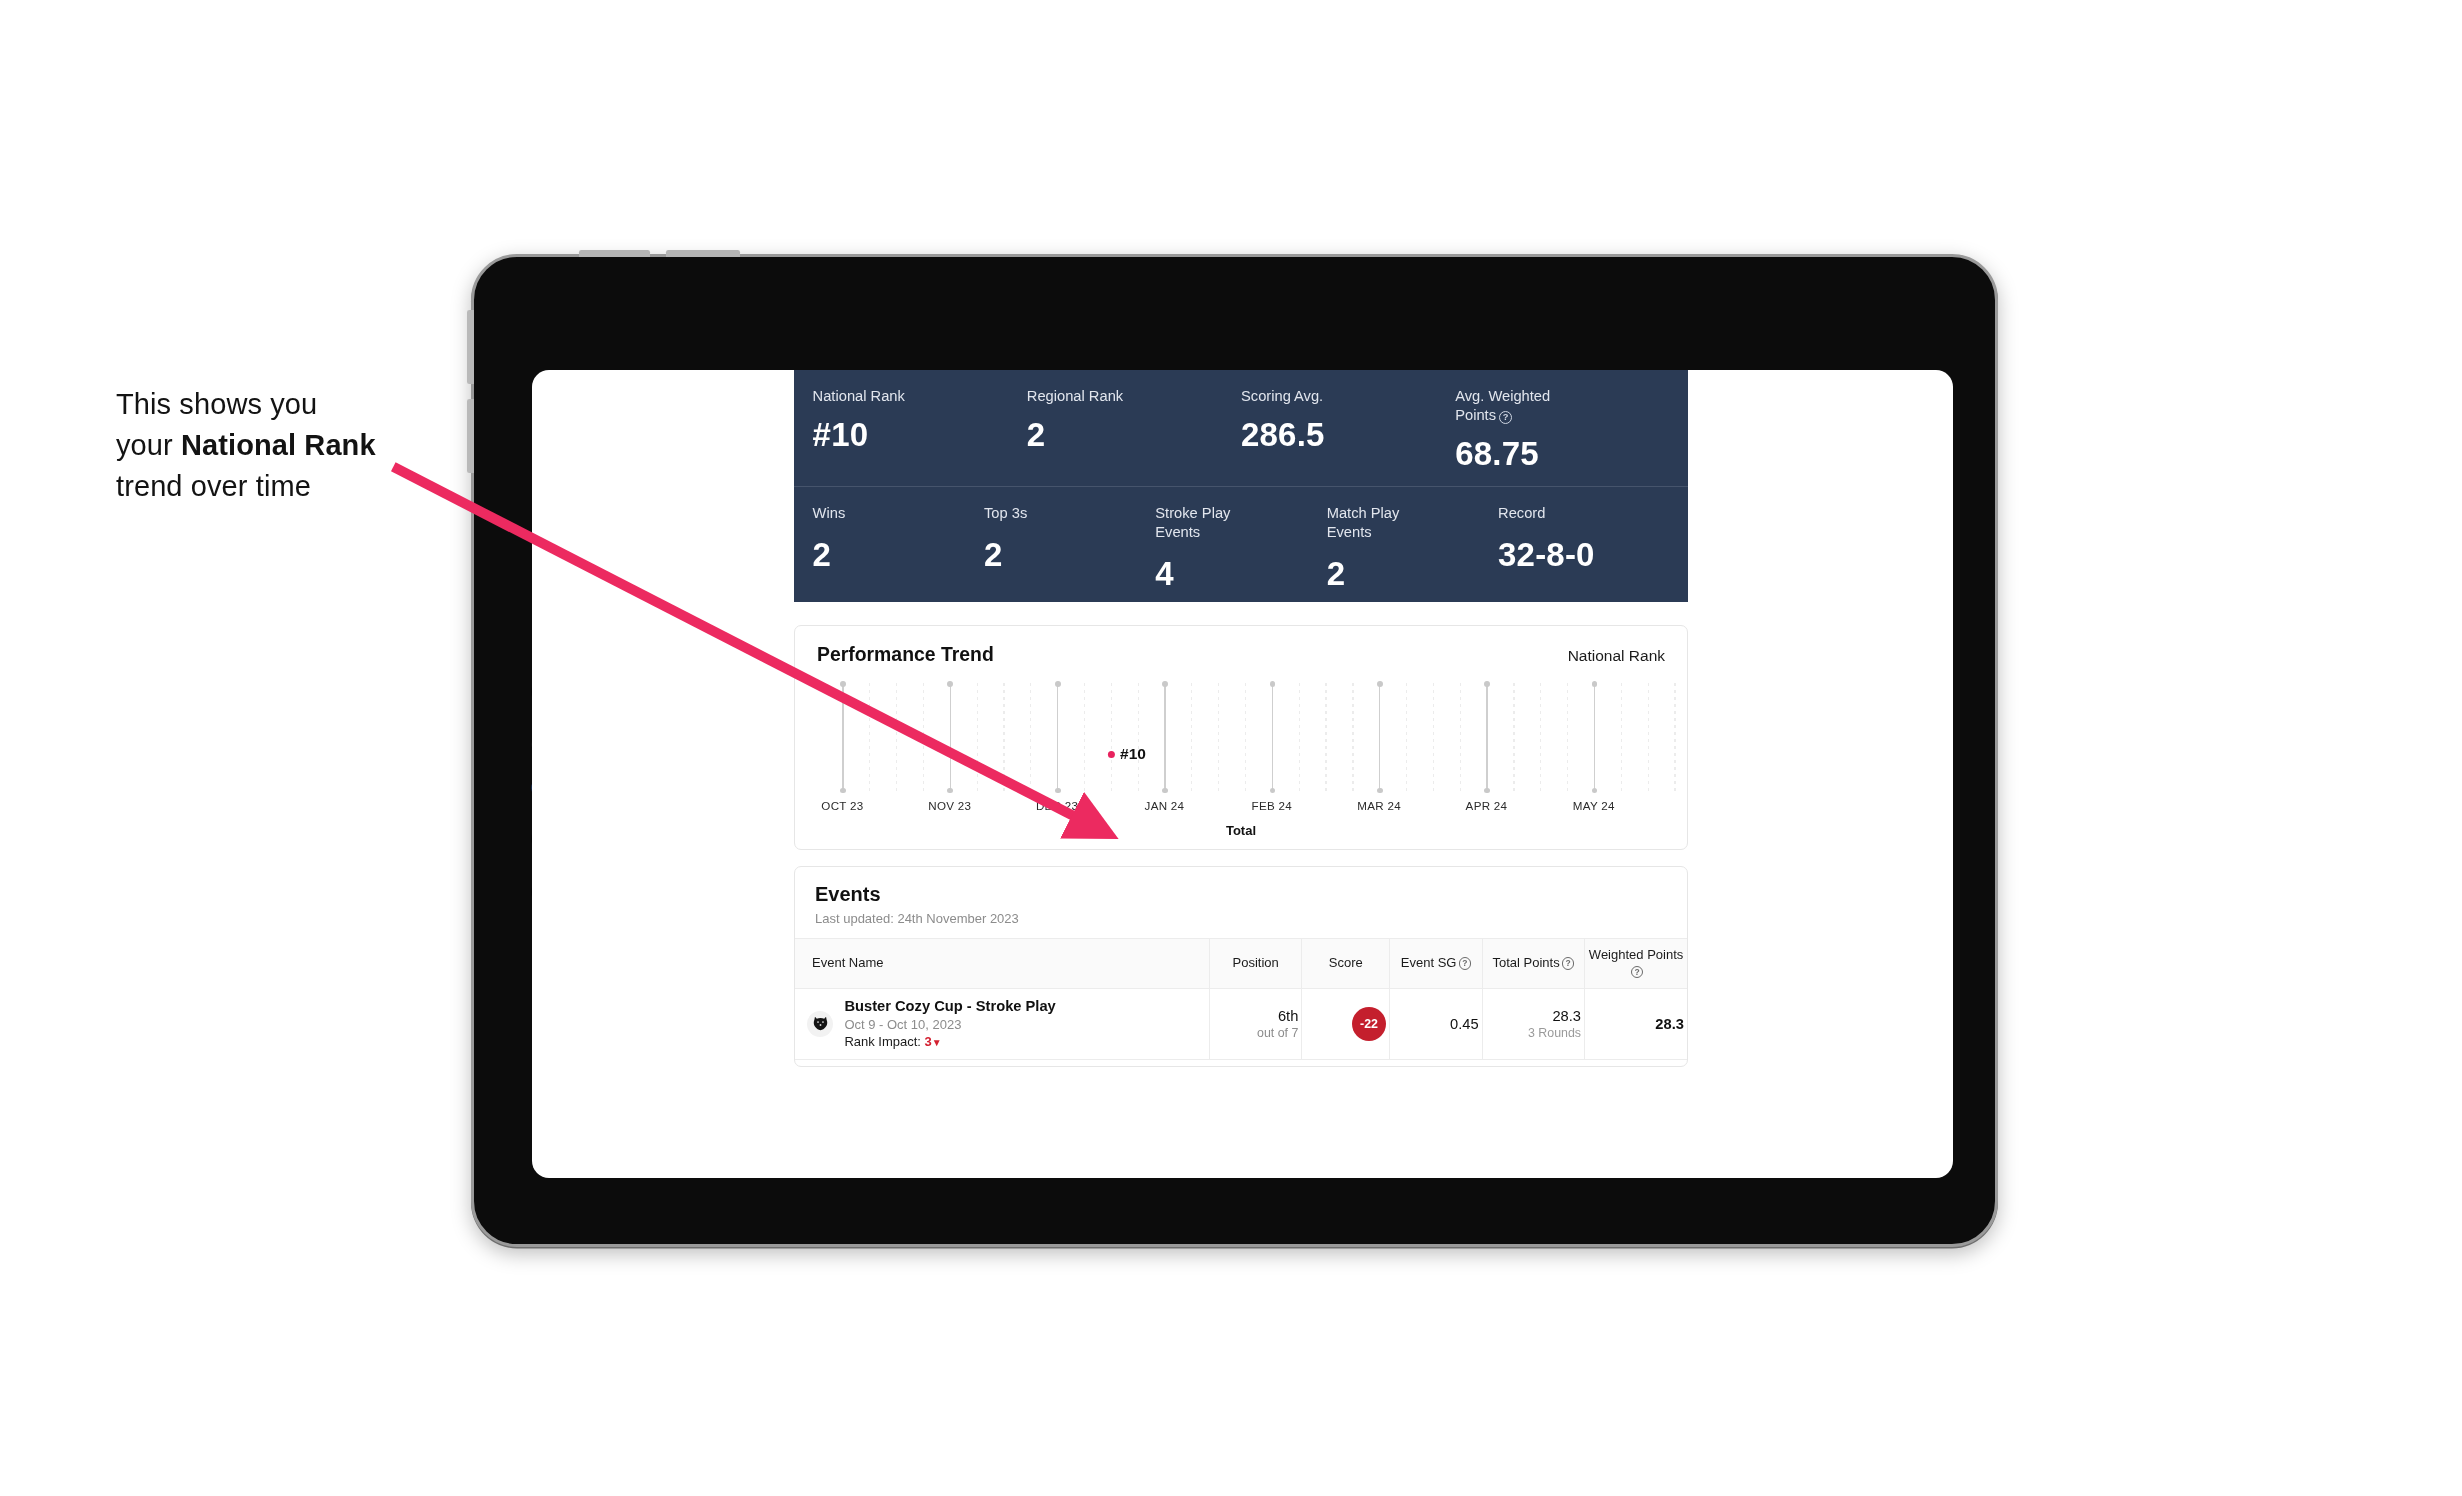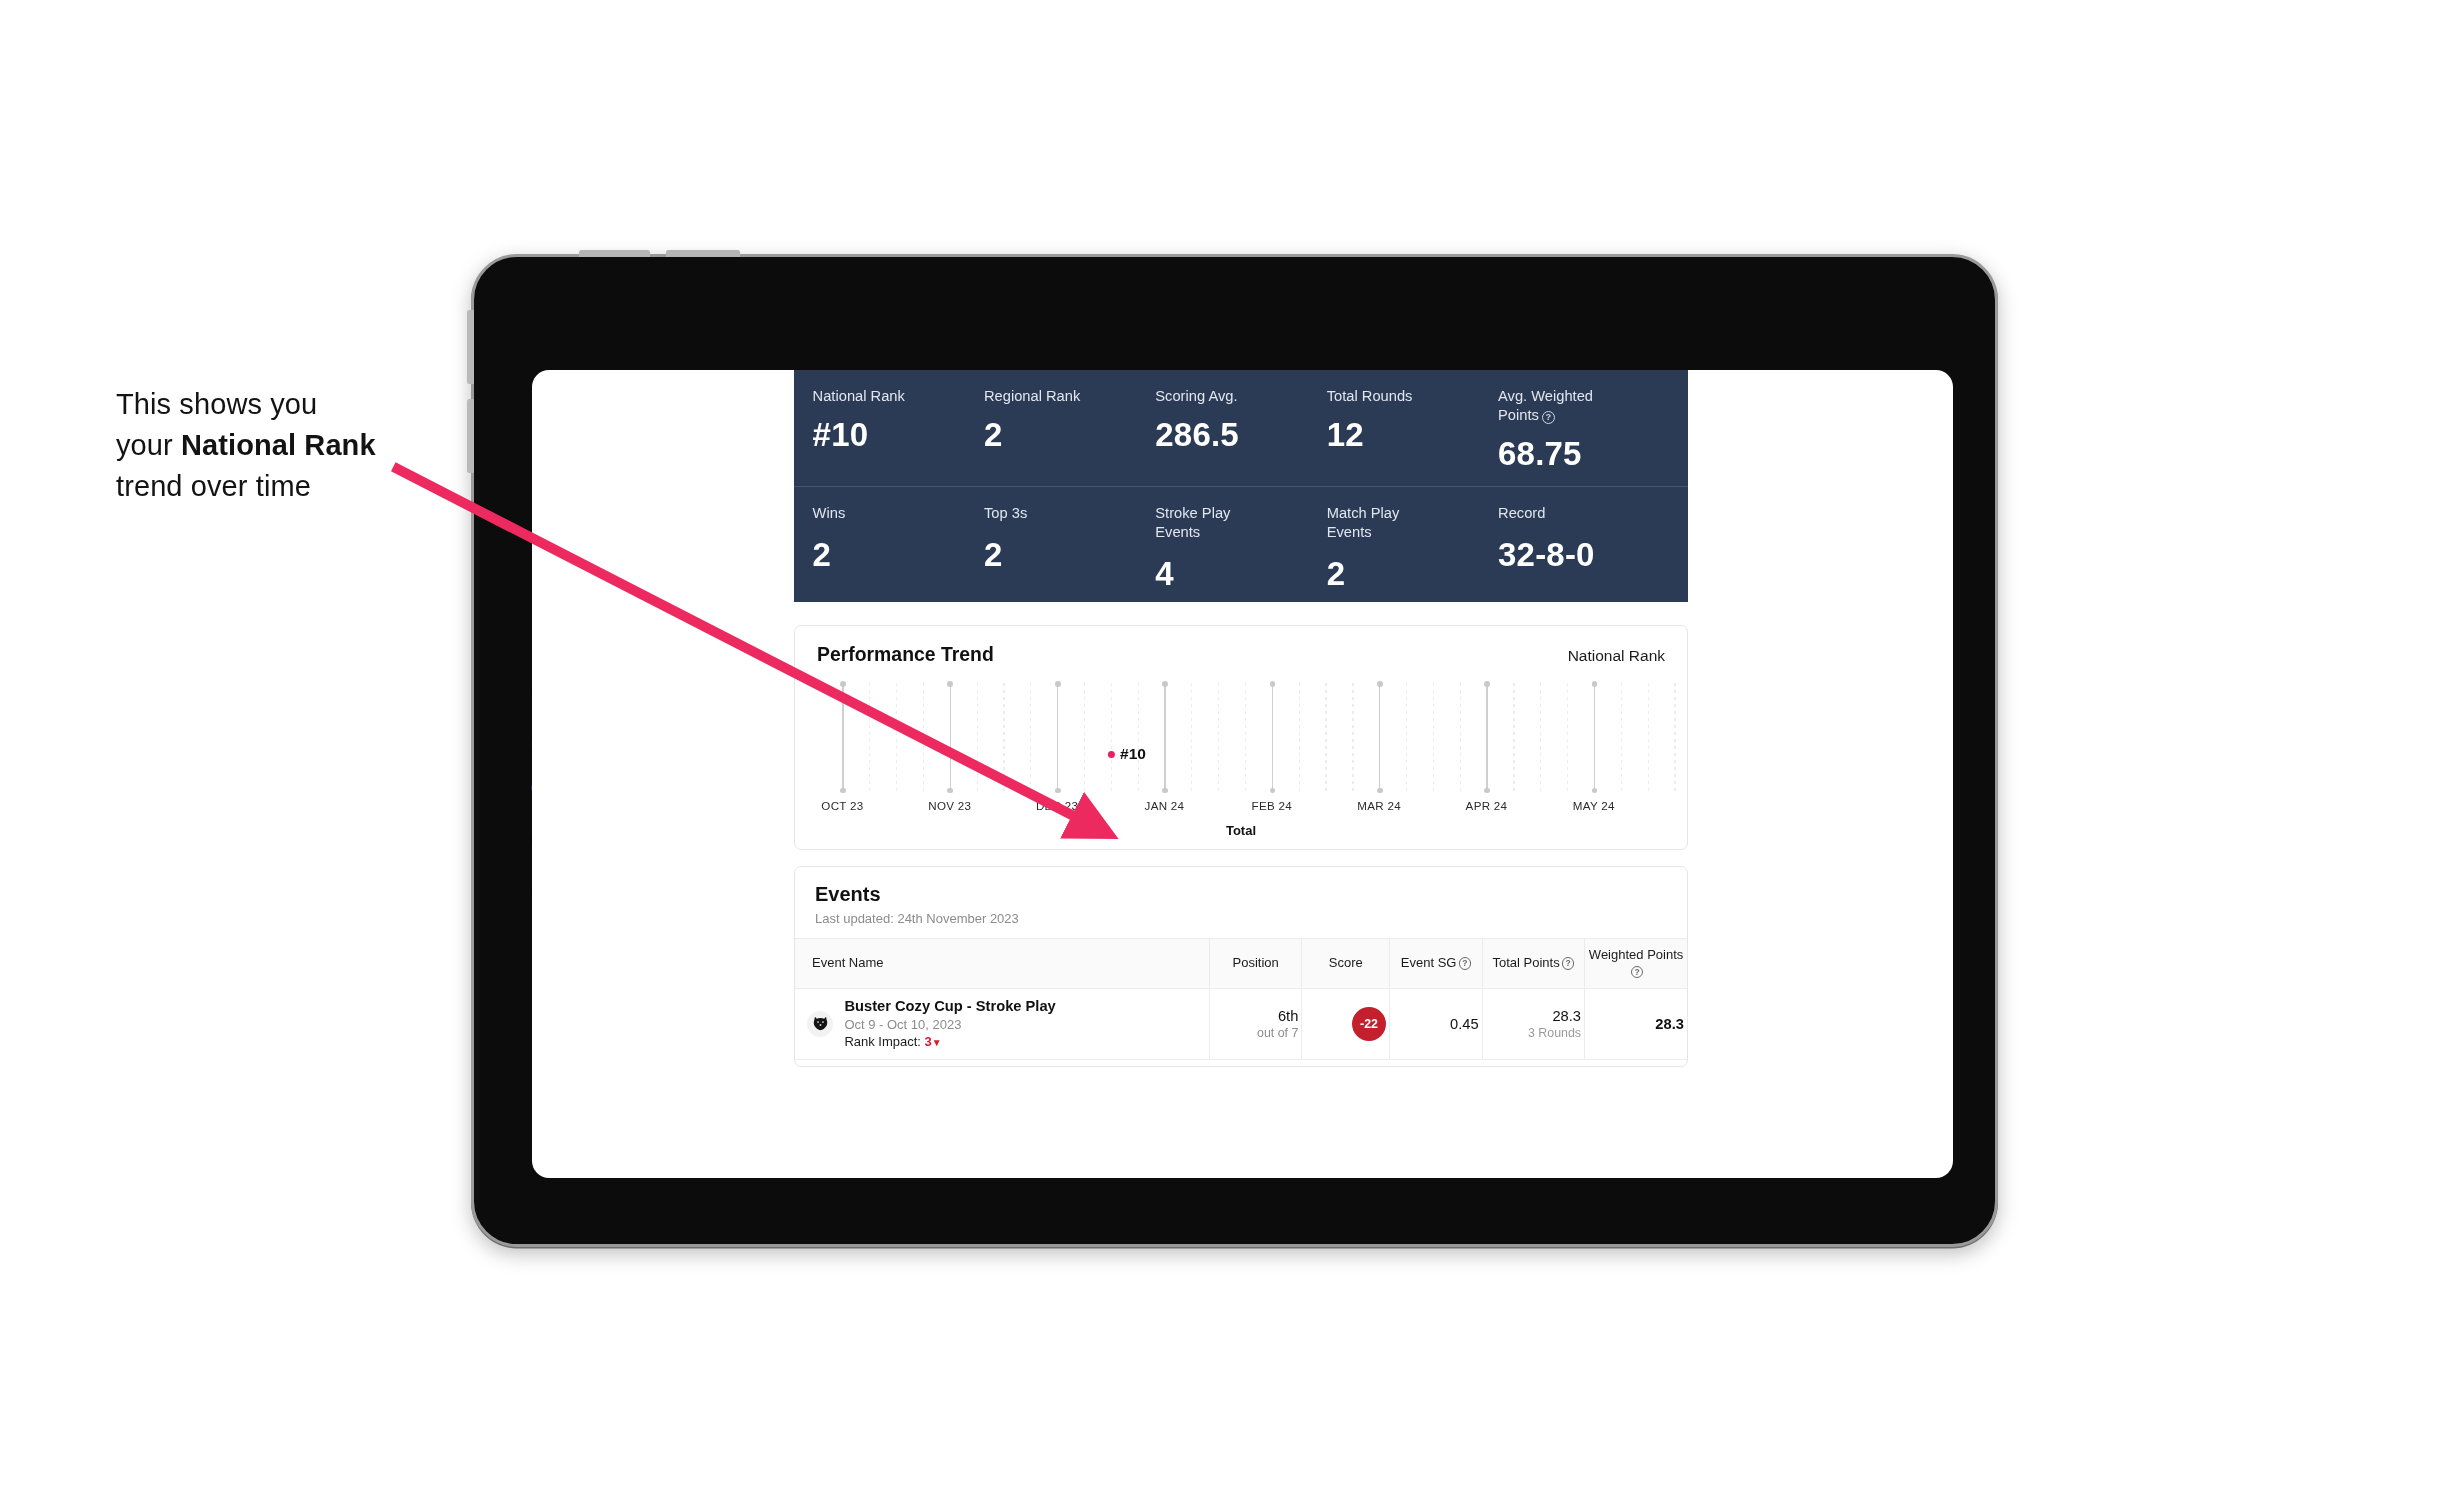--- a/index.html
+++ b/index.html
@@ -157,24 +157,20 @@
               <div class="stat-label">National Rank</div>
               <div class="stat-value">#10</div>
             </div>
             <div class="stat">
               <div class="stat-label">Regional Rank</div>
               <div class="stat-value">2</div>
             </div>
             <div class="stat">
               <div class="stat-label">Scoring Avg.</div>
               <div class="stat-value">286.5</div>
-            </div>
-            <div class="stat">
-              <div class="stat-label">Total Rounds</div>
-              <div class="stat-value">12</div>
             </div>
             <div class="stat">
               <div class="stat-label"><span>Avg. Weighted Points</span><span class="qmark">?</span></div>
               <div class="stat-value">68.75</div>
             </div>
           </div>
           <div class="stats-row r2">
             <div class="stat">
               <div class="stat-label">Wins</div>
               <div class="stat-value">2</div>

